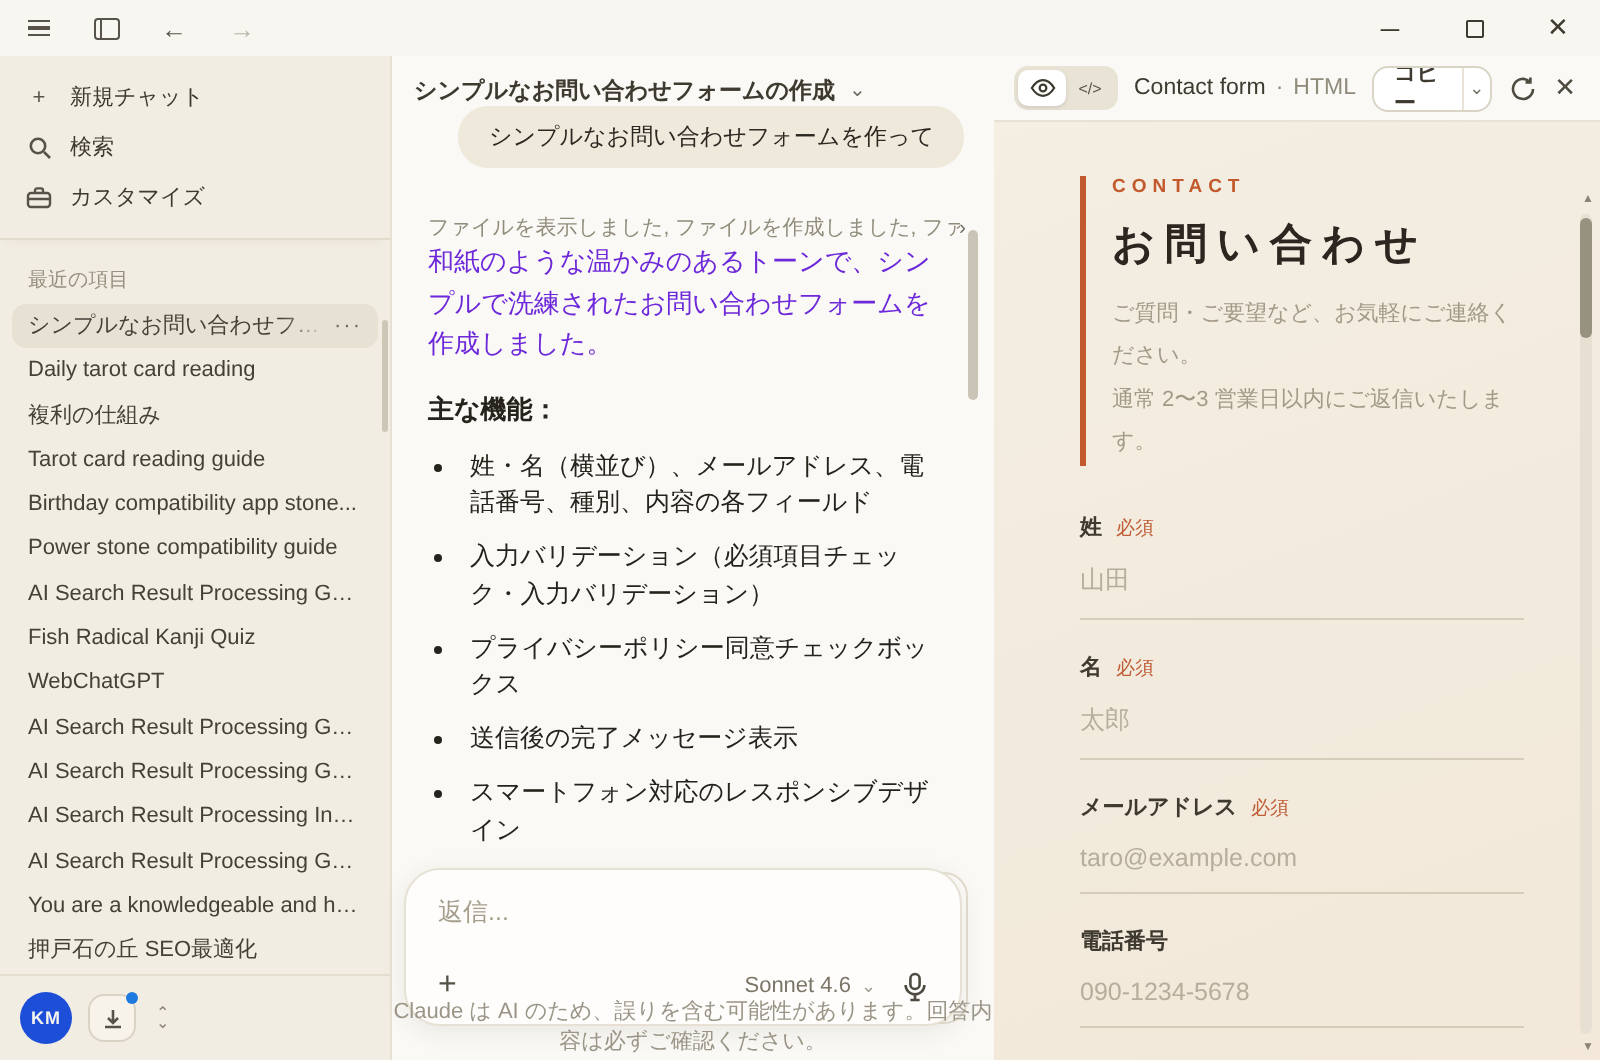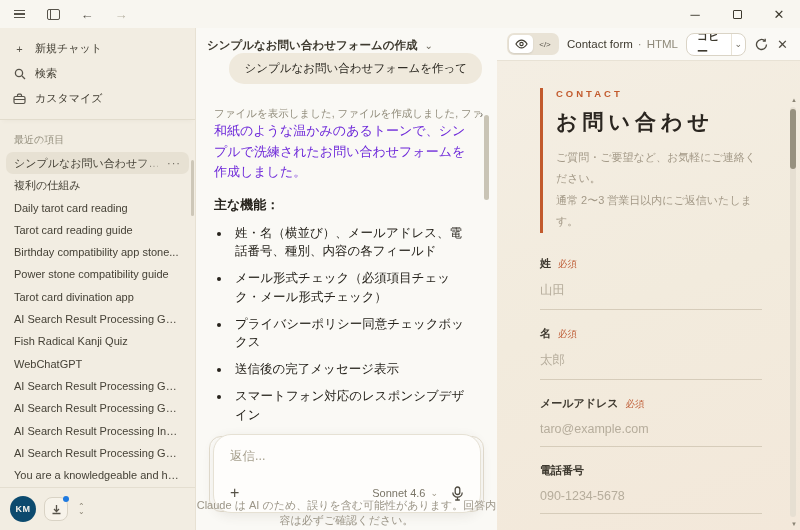--- a/index.html
+++ b/index.html
@@ -30,21 +30,21 @@
   .section-label { font-size:10px; color:#95907F; padding:11px 14px 5px; }
   .chat-list { flex:1; overflow:hidden; padding:0 6px; }
   .chat-item { font-size:11px; color:#45413
 6; color:#454136; padding:4px 8px; border-radius:7px; white-space:nowrap; overflow:hidden; text-overflow:ellipsis; height:22.3px; line-height:14px; cursor:pointer; }
   .chat-item.selected { background:#E7E1D3; display:flex; align-items:center; }
   .chat-item.selected .ci-label { flex:1; overflow:hidden; white-space:nowrap; text-overflow:ellipsis;
     -webkit-mask-image:linear-gradient(90deg,#000 85%,transparent); mask-image:linear-gradient(90deg,#000 85%,transparent); }
   .ci-more { color:#6E6A5E; font-size:11px; letter-spacing:1px; padding-left:4px; }
   .side-scroll { position:absolute; right:1px; top:132px; width:3px; height:56px; background:#CDC7B8; border-radius:2px; }
   .user-row { border-top:1px solid #E4DED0; padding:8px 10px; display:flex; align-items:center; gap:8px; }
-  .avatar { width:26px; height:26px; border-radius:50%; background:#0c4a6e; color:#F6F4EE; font-size:9px; font-weight:700; display:flex; align-items:center; justify-content:center; letter-spacing:.5px; }
+  .avatar { width:26px; height:26px; border-radius:50%; background:#1d4ed8; color:#F6F4EE; font-size:9px; font-weight:700; display:flex; align-items:center; justify-content:center; letter-spacing:.5px; }
   .user-meta { flex:1; min-width:0; }
   .user-name { font-size:11px; color:#3E3A2F; }
   .user-plan { font-size:9px; color:#95907F; margin-top:1px; }
   .dl-btn { width:24px; height:24px; border:1px solid #D9D3C5; border-radius:8px; background:#F7F3EA; position:relative; display:flex; align-items:center; justify-content:center; color:#57534A; cursor:pointer; }
   .dl-dot { position:absolute; top:-2px; right:-2px; width:6px; height:6px; border-radius:50%; }
   .updown { display:flex; flex-direction:column; line-height:5px; font-size:8px; color:#8A8474; cursor:pointer; padding-left:2px; }
 
   
   .chat { flex:1; min-width:0; background:#FAF9F5; position:relative; }
   .chat-header { display:flex; align-items:center; gap:7px; padding:10px 0 0 11px; font-size:11.5px; font-weight:700; color:#3E3A2F; cursor:pointer; }
@@ -61,21 +61,21 @@
   .art-icon { width:34px; height:38px; border:1px solid #E0DACB; border-radius:9px; background:#FAF8F2; transform:rotate(-7deg); display:flex; align-items:center; justify-content:center; font-size:9px; color:#8A8474; }
   .art-title { font-size:12px; font-weight:700; color:#34302
 6; color:#343026; }
   .art-sub { font-size:10px; color:#8F8A7A; margin-top:3px; }
   .art-open { margin-left:auto; display:flex; align-items:center; gap:7px; border:1px solid #D8D2C4; border-radius:8px; background:#FFFFFF; padding:6px 11px; font-size:11px; color:#2B2821; cursor:pointer; white-space:nowrap; }
   .chrome-ic { width:15px; height:15px; border-radius:50%; position:relative; flex:0 0 15px; }
   .chrome-ic::before { content:""; position:absolute; inset:3.5px; border-radius:50%; background:#fff; }
   .chrome-ic::after { content:""; position:absolute; inset:4.6px; border-radius:50%; }
   .chat-scroll { position:absolute; right:8px; top:87px; width:5px; height:85px; background:#C9C4B5; border-radius:3px; }
 
-  .composer { position:absolute; left:6px; right:16px; bottom:17px; background:#FEFDFB; border:1px solid #E6E1D4; border-radius:18px; box-shadow:0 3px 12px rgba(70,60,40,.09); padding:13px 16px 10px;margin-left:11px; }
+  .composer { position:absolute; left:6px; right:16px; bottom:17px; background:#FEFDFB; border:1px solid #E6E1D4; border-radius:18px; box-shadow:0 3px 12px rgba(70,60,40,.09); padding:13px 16px 10px; }
   .composer-ph { font-size:12.5px; color:#A59E8C; }
   .composer-row { display:flex; align-items:center; margin-top:19px; }
   .comp-plus { font-size:16px; color:#55514
 6; color:#555146; cursor:pointer; width:18px; }
   .comp-right { margin-left:auto; display:flex; align-items:center; gap:13px; }
   .model-pick { font-size:11px; color:#7A7567; display:flex; align-items:center; gap:5px; cursor:pointer; }
   .model-pick .chev { font-size:9px; color:#A09A8A; }
   .mic { color:#4E4A40; cursor:pointer; display:flex; }
   .disclaimer { position:absolute; left:0; right:0; bottom:2px; text-align:center; font-size:11px; color:#9B9587; }
 
@@ -163,26 +163,25 @@
         </div>
       </div>
       <div class="side-divider"></div>
       <div class="section-label">最近の項目</div>
 
       <div class="chat-list">
         <div class="chat-item selected">
           <span class="ci-label">シンプルなお問い合わせフォームの作成</span>
           <span class="ci-more">···</span>
         </div>
+        <div class="chat-item">Daily tarot card reading</div>
         <div class="chat-item">複利の仕組み</div>
-        <div class="chat-item">Daily tarot card reading</div>
         <div class="chat-item">Tarot card reading guide</div>
         <div class="chat-item">Birthday compatibility app stone...</div>
         <div class="chat-item">Power stone compatibility guide</div>
-        <div class="chat-item">Tarot card divination app</div>
         <div class="chat-item">AI Search Result Processing Guide</div>
         <div class="chat-item">Fish Radical Kanji Quiz</div>
         <div class="chat-item">WebChatGPT</div>
         <div class="chat-item">AI Search Result Processing Guide</div>
         <div class="chat-item">AI Search Result Processing Guide</div>
         <div class="chat-item">AI Search Result Processing Inst...</div>
         <div class="chat-item">AI Search Result Processing Guide</div>
         <div class="chat-item">You are a knowledgeable and he...</div>
         <div class="chat-item">押戸石の丘 SEO最適化</div>
       </div>
@@ -215,21 +214,21 @@
 
       <div class="tool-status">
         <span class="ts-text">ファイルを表示しました, ファイルを作成しました, ファイルを読み取り...</span>
         <span class="chev">›</span>
       </div>
 
       <div class="response">和紙のような温かみのあるトーンで、シンプルで洗練されたお問い合わせフォームを作成しました。</div>
       <div class="features-h">主な機能：</div>
       <ul class="feat-list">
         <li>姓・名（横並び）、メールアドレス、電話番号、種別、内容の各フィールド</li>
-        <li>メール形式チェック（必須項目チェック・メール形式チェック）</li>
+        <li>入力バリデーション（必須項目チェック・入力バリデーション）</li>
         <li>プライバシーポリシー同意チェックボックス</li>
         <li>送信後の完了メッセージ表示</li>
         <li>スマートフォン対応のレスポンシブデザイン</li>
       </ul>
 
       <div class="artifact-card">
         <div class="art-icon">&lt;/&gt;</div>
         <div>
           <div class="art-title">Contact form</div>
           <div class="art-sub">コード · HTML</div>

